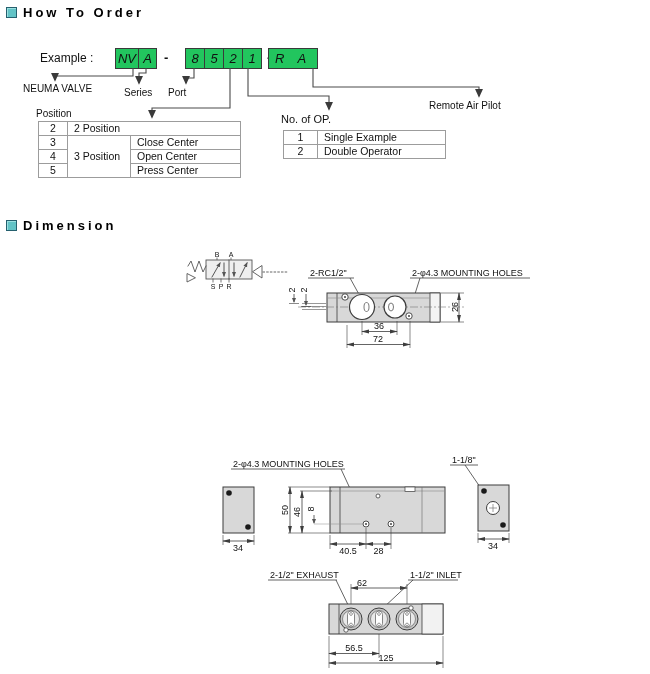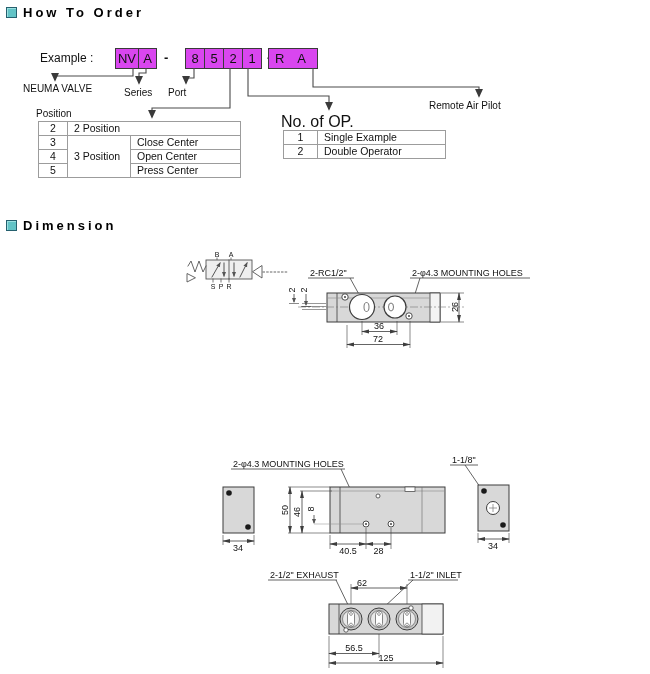--- a/index.html
+++ b/index.html
@@ -6,21 +6,21 @@
   .page{position:relative;width:650px;height:674px;background:#fff;overflow:hidden;
         font-family:"Liberation Sans",sans-serif;color:#111;}
   .sec-header{position:absolute;display:flex;align-items:center;gap:6px;}
   .sec-bullet{width:9px;height:9px;background:#62c3c6;border:1px solid #25606e;
               box-shadow:inset 1px 1px 0 #9adfe0;}
   .sec-title{font-size:13px;font-weight:bold;letter-spacing:3px;color:#000;}
   .txt{position:absolute;white-space:nowrap;font-size:10px;color:#111;}
   .example-label{font-size:12px;}
   .code-group{position:absolute;display:flex;}
   .code-cell{border:1px solid #3a3a3a;margin-left:-1px;height:19px;display:flex;
-             align-items:center;justify-content:center;font-size:13px;background:#d946ef;}
+             align-items:center;justify-content:center;font-size:13px;background:#22c55e;font-style:italic;}
   .code-cell:first-child{margin-left:0;}
   .dash{position:absolute;font-size:13px;font-weight:bold;}
   .otable{position:absolute;border-collapse:collapse;table-layout:fixed;font-size:10.5px;color:#111;background:#fff;}
   .otable td{border:1px solid #9c9c9c;height:13px;padding:0 0 0 6px;line-height:13px;overflow:hidden;}
   .otable td.c{text-align:center;padding:0;}
   svg{position:absolute;}
   svg text{font-family:"Liberation Sans",sans-serif;fill:#111;}
   .dwg-label{font-size:9px;}
   .dim-num{font-size:9px;}
   .sym-letter{font-size:7px;}
@@ -95,21 +95,21 @@
       <td class="c">4</td>
       <td>Open Center</td>
     </tr>
     <tr>
       <td class="c">5</td>
       <td>Press Center</td>
     </tr>
   </tbody>
     </table>
 
-  <div class="txt" style="left:281px;top:113px;font-size:16px;">No. of OP.</div>
+  <div class="txt" style="left:281px;top:113px;font-size:11px;">No. of OP.</div>
   <table class="otable" style="left:283px;top:130px;width:162px;">
     <colgroup>
         <col style="width:34px;">
         <col style="width:128px;">
       </colgroup>
     <tbody>
         <tr>
       <td class="c">1</td>
       <td>Single Example</td>
     </tr>

